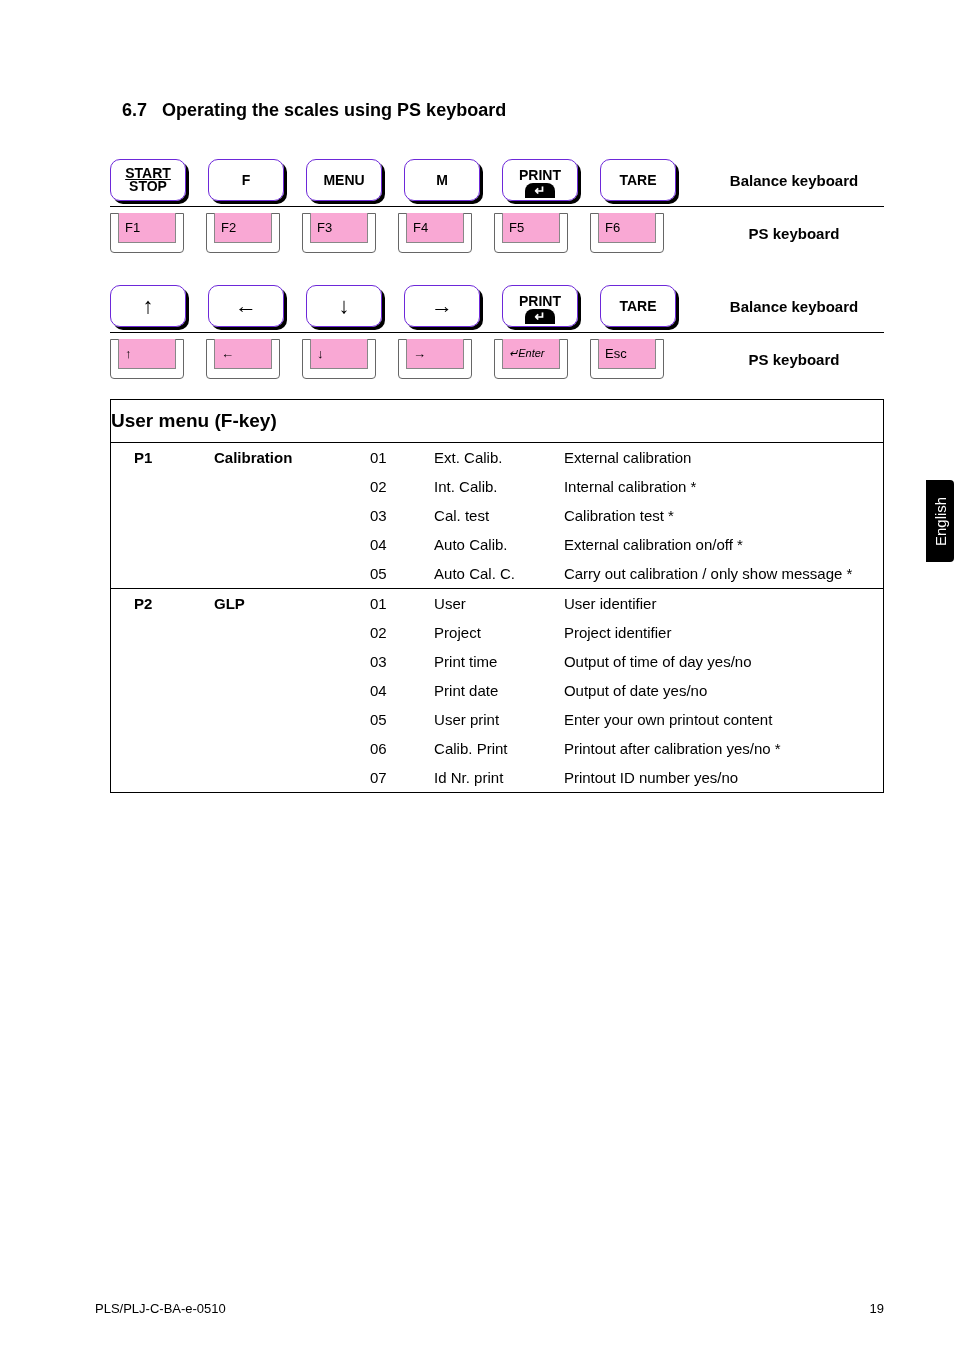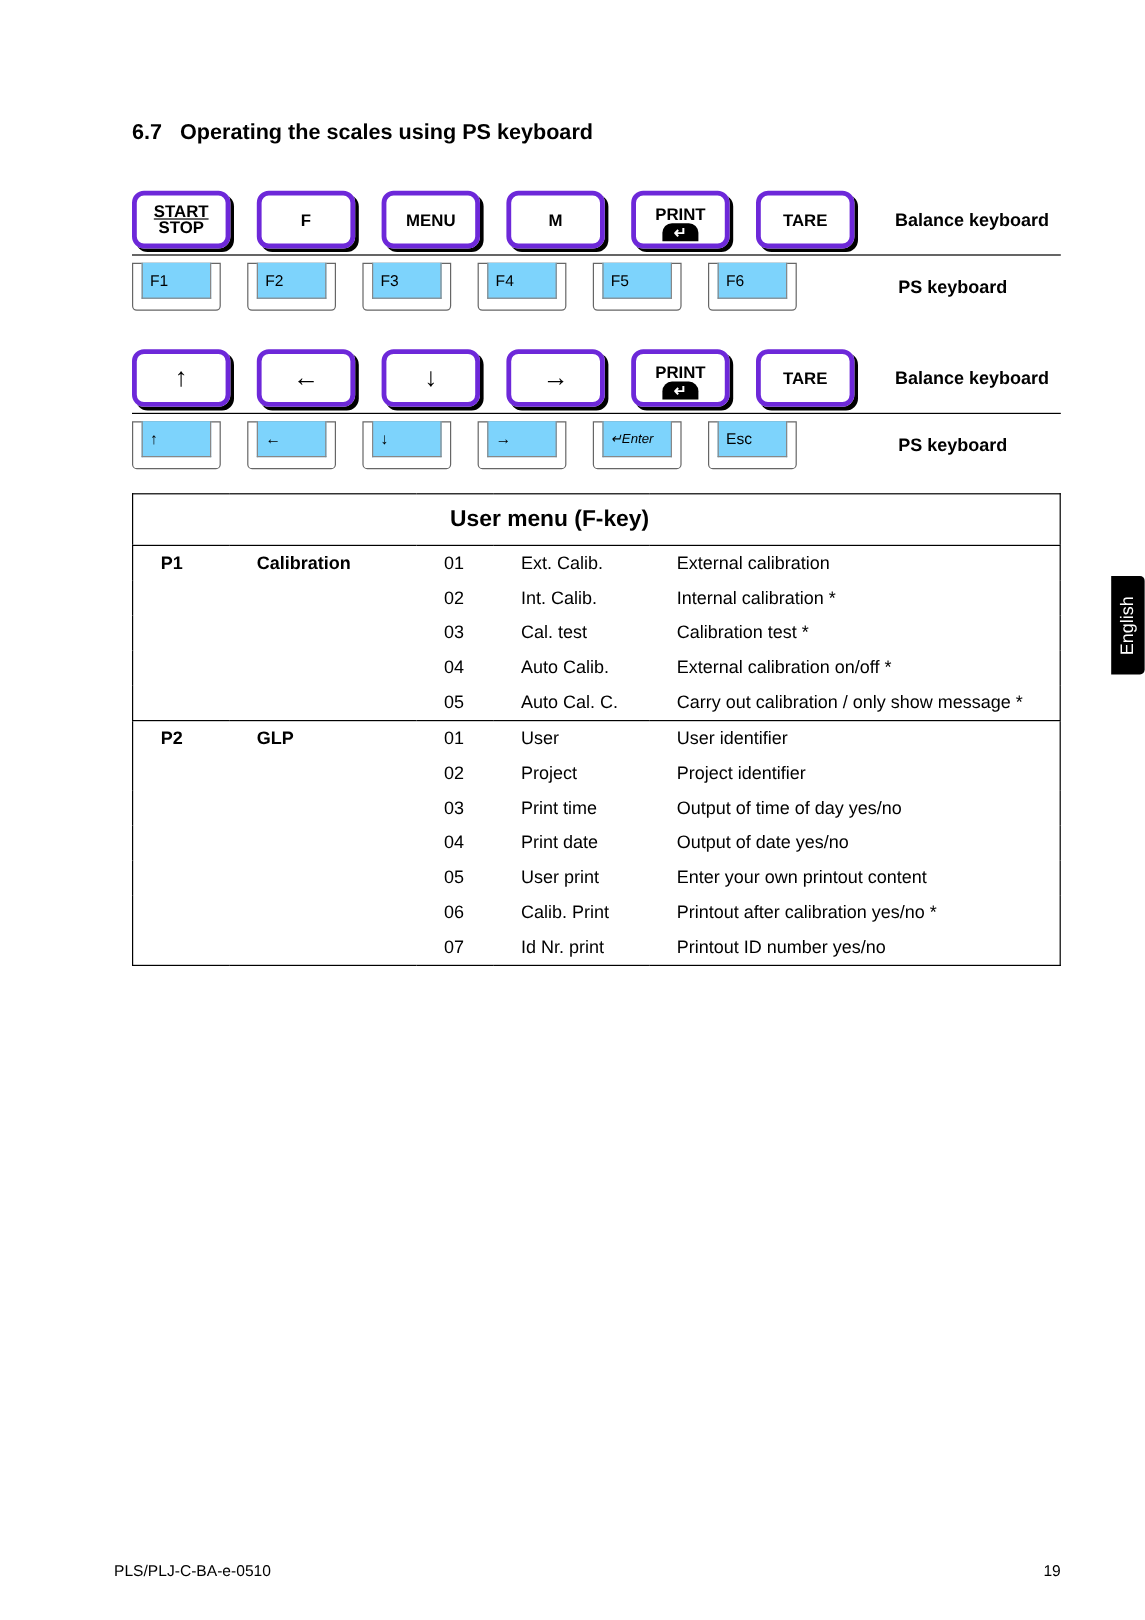--- a/index.html
+++ b/index.html
@@ -12,21 +12,21 @@
     position: relative;
   }
   .page {
     padding: 100px 70px 60px 110px;
     box-sizing: border-box;
   }
 
   .h2 {
     font-size: 18px;
     font-weight: bold;
-    margin: 0 0 36px 0;
+    margin: 0 0 36px 12px;
   }
   .h1 {
     font-size: 22px;
     font-weight: bold;
     margin: 40px 0 24px 0;
   }
 
   .intro {
     font-size: 15px;
     line-height: 1.5;
@@ -56,21 +56,21 @@
     padding-right: 0;
     min-width: 180px;
     text-align: center;
   }
   .keyrow-label.bold { font-weight: bold; }
 
   
   .balancekey {
     width: 74px;
     height: 40px;
-    border: 4px solid #6d28d9;
+    border: 1px solid #6d28d9;
     border-radius: 10px;
     position: relative;
     display: flex;
     align-items: center;
     justify-content: center;
     font-weight: bold;
     font-size: 14px;
     box-shadow: 3px 3px 0 #000;
   }
   .balancekey.startstop {
@@ -103,41 +103,41 @@
     position: absolute;
     top: 0; left: 0; right: 0; bottom: 0;
     border: 1px solid #666;
     border-radius: 0 0 4px 4px;
   }
   .pskey-inner {
     position: absolute;
     top: 0; left: 8px; right: 8px; bottom: 10px;
     border: 1px solid #888;
     border-top: none;
-    background: #7dd3fc;
+    background: #f9a8d4;
     display: flex;
     align-items: center;
     padding-left: 6px;
   }
   .pskey.enter .pskey-inner { font-size: 11px; font-style: italic; }
 
   .hr-group {
     border-bottom: 1px solid #000;
     margin: 3px 0 4px 0;
   }
 
   
   .menutable {
     border: 1px solid #000;
     width: 100%;
     border-collapse: collapse;
     margin-top: 0;
   }
   .menutable .titlecell {
-    text-align: right;
+    text-align: left;
     font-size: 19px;
     font-weight: bold;
     border-bottom: 1px solid #000;
     padding: 10px 0;
   }
   .menutable td {
     vertical-align: top;
     font-size: 15px;
     padding: 6px 23px;
   }

